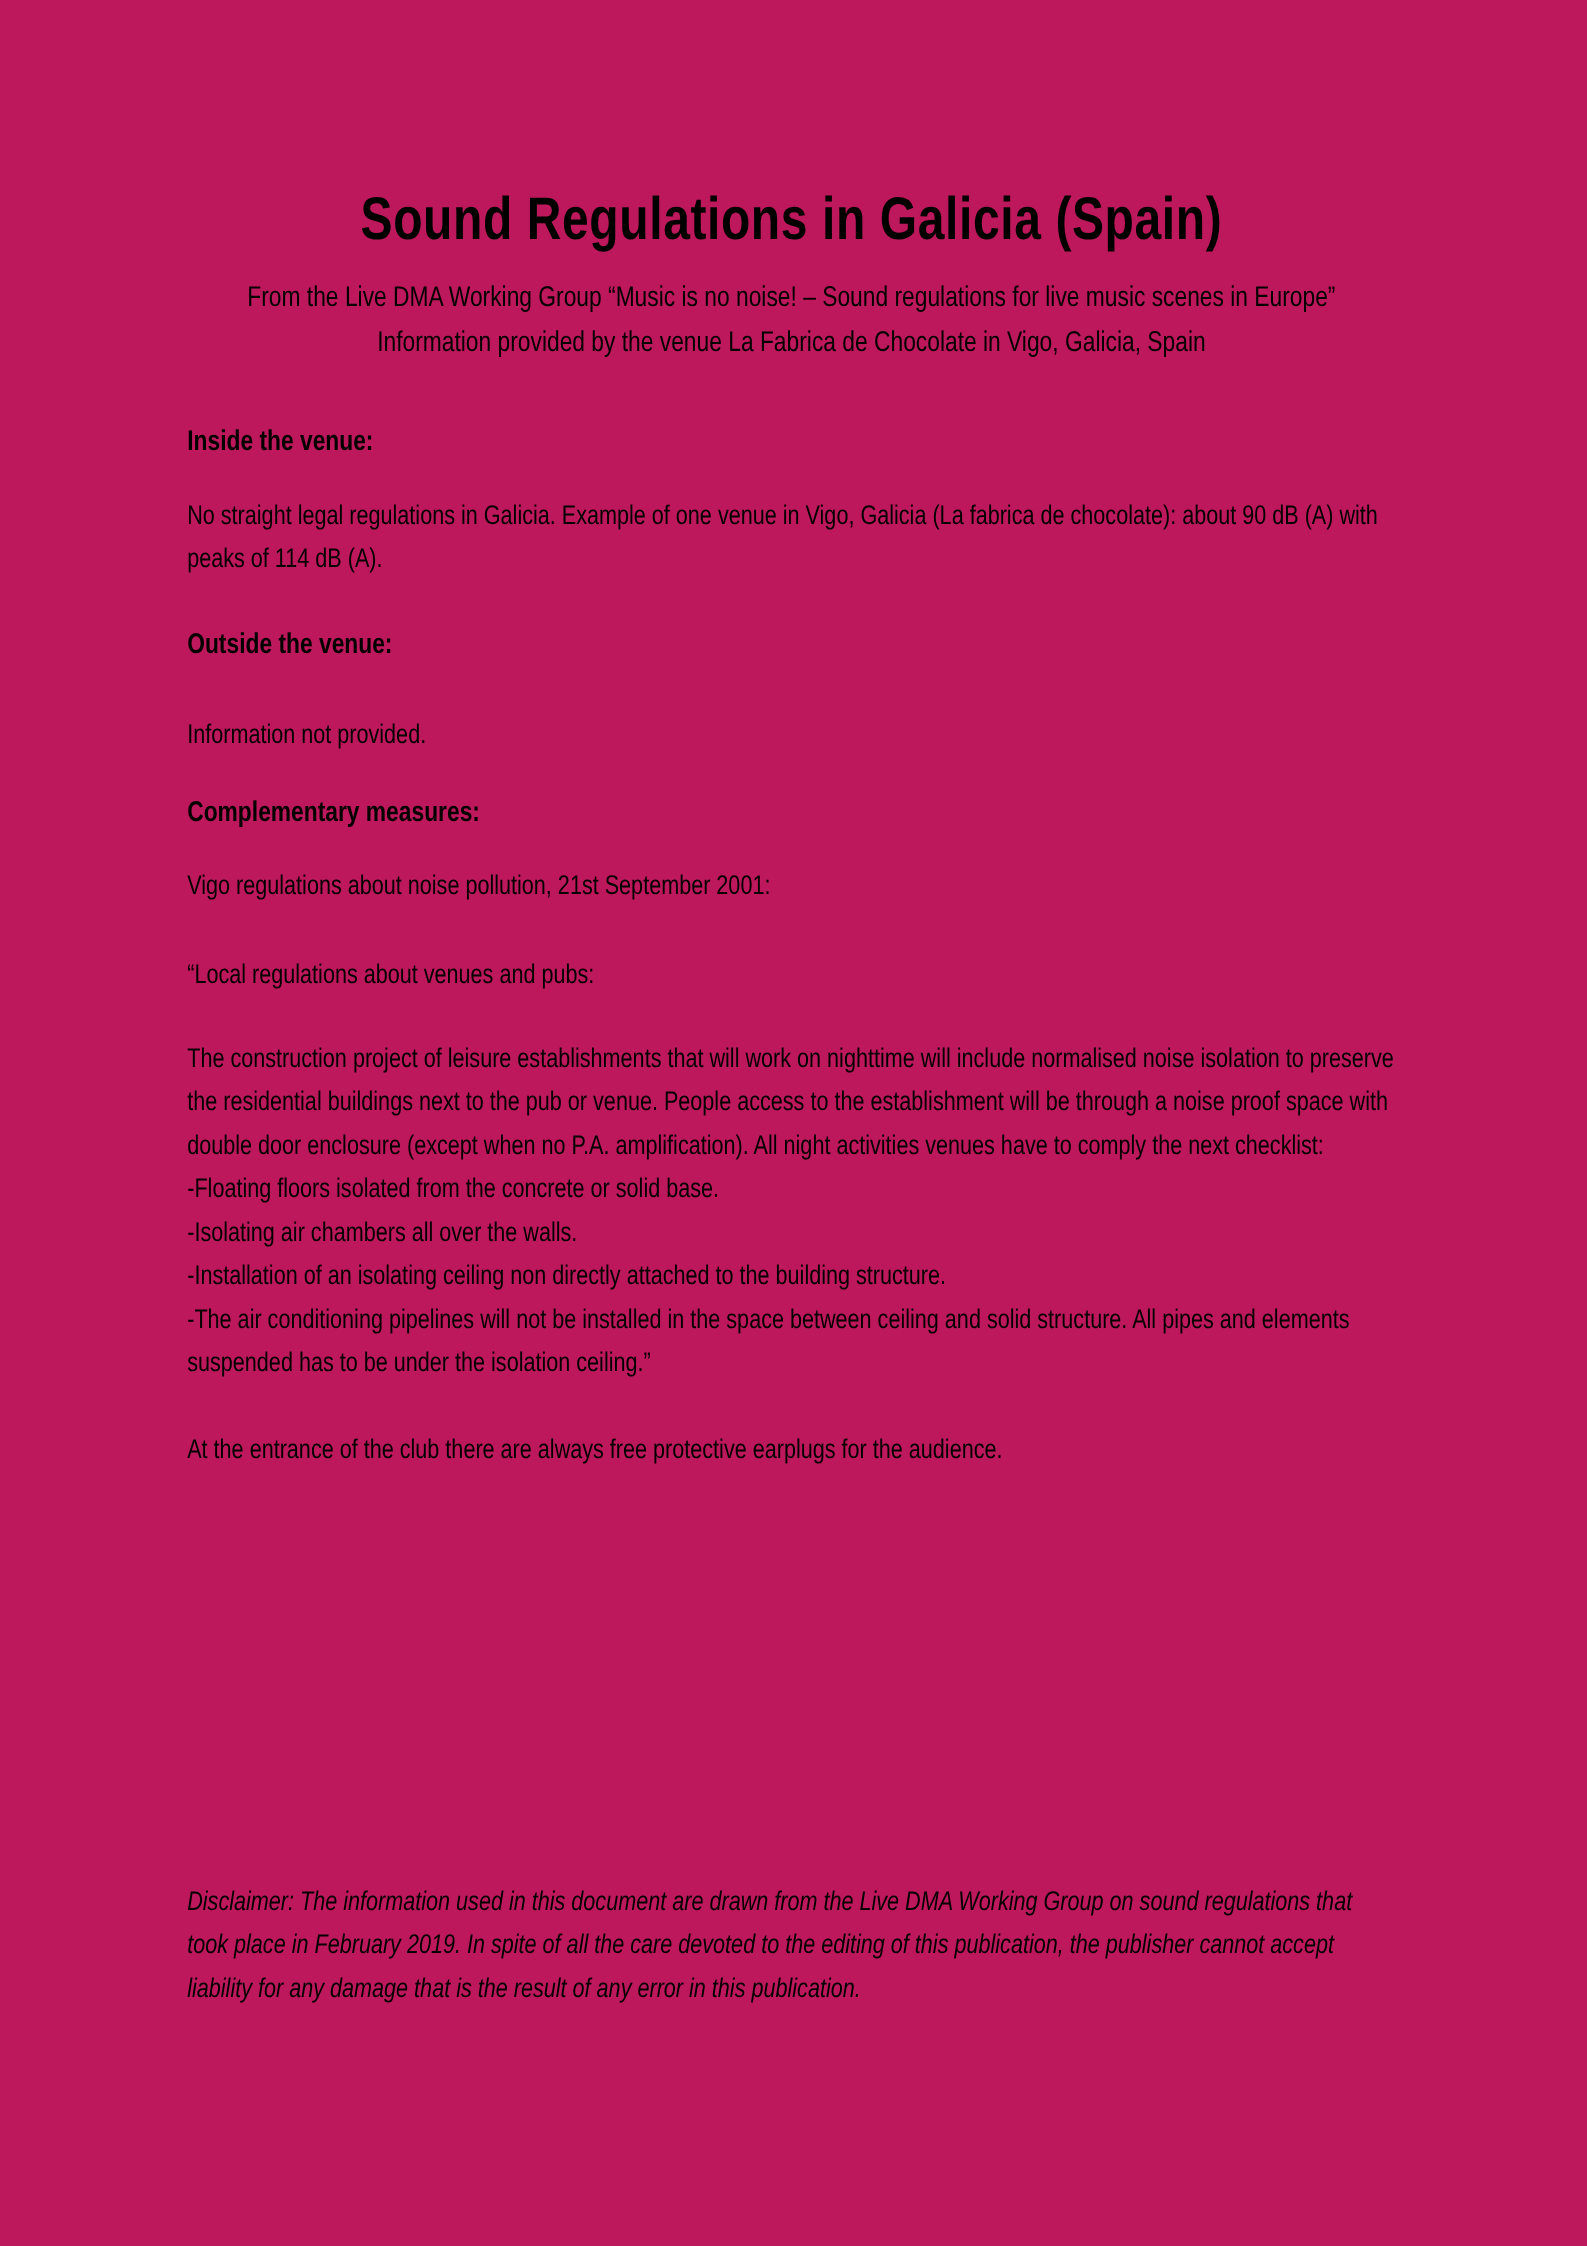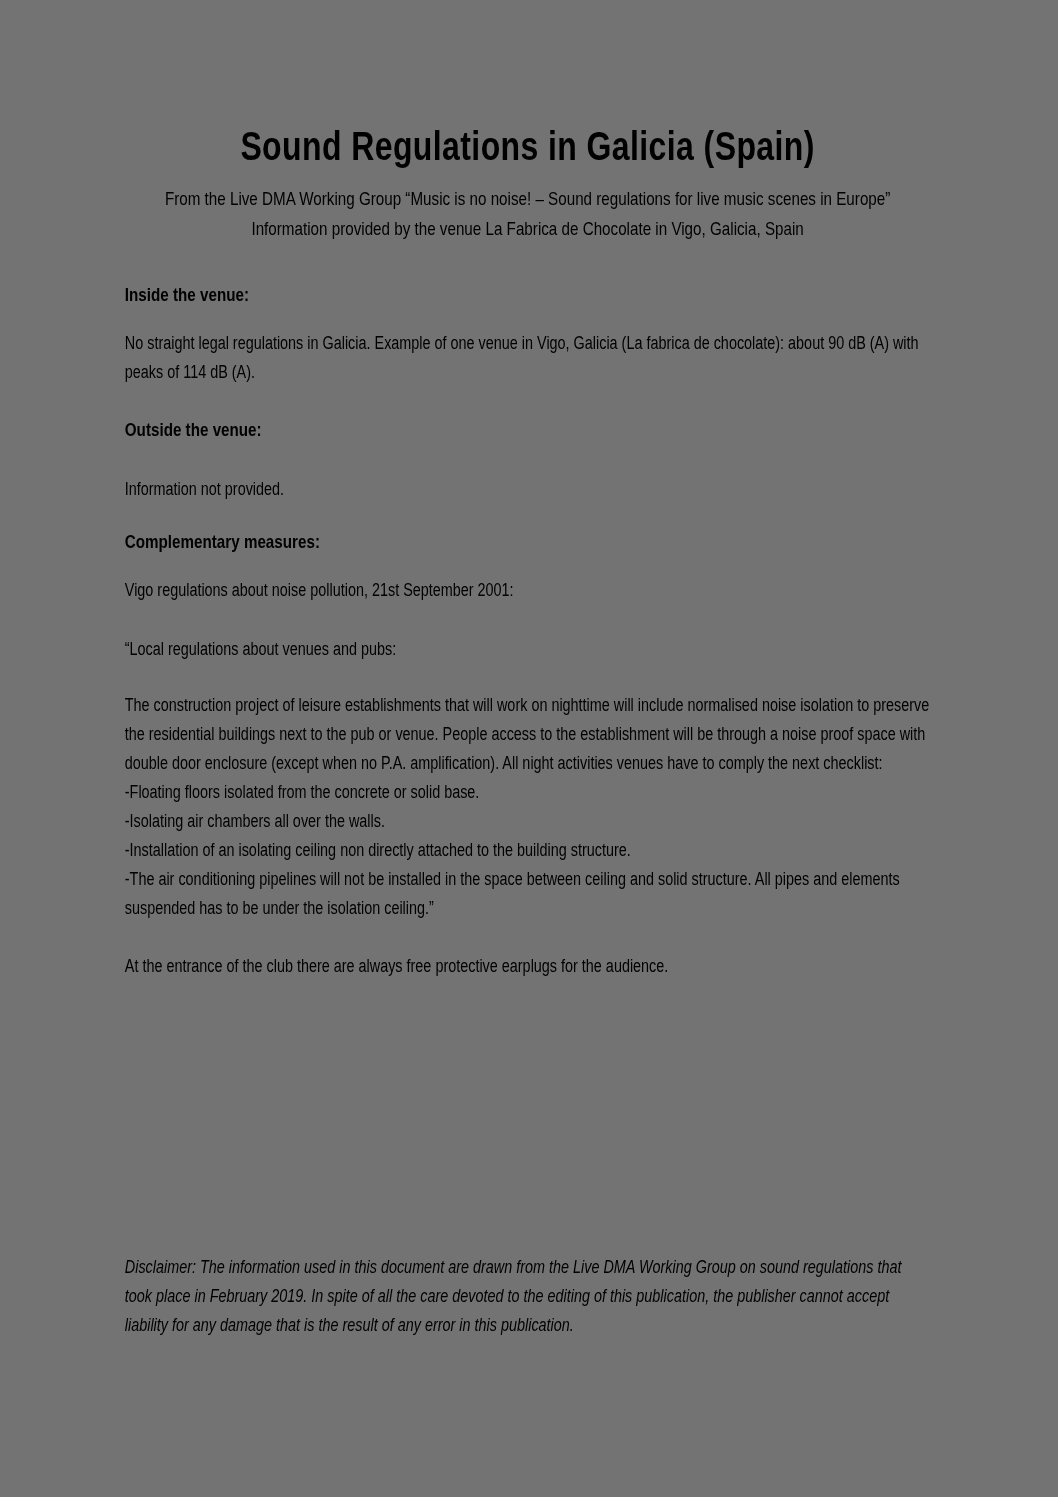--- a/index.html
+++ b/index.html
@@ -7,21 +7,21 @@
   body {
     width: 1058px;
     height: 1497px;
     overflow: hidden;
     font-family: "Liberation Sans", sans-serif;
     color: #000000;
   }
   .page {
     width: 1058px;
     height: 1497px;
-    background: #737373;
+    background: #be185d;
     position: relative;
   }
   
   .content {
     width: 1323px;
     transform: scaleX(0.8);
     transform-origin: top left;
     padding: 122px 160px 0 156px;
   }
   .doc-title {

